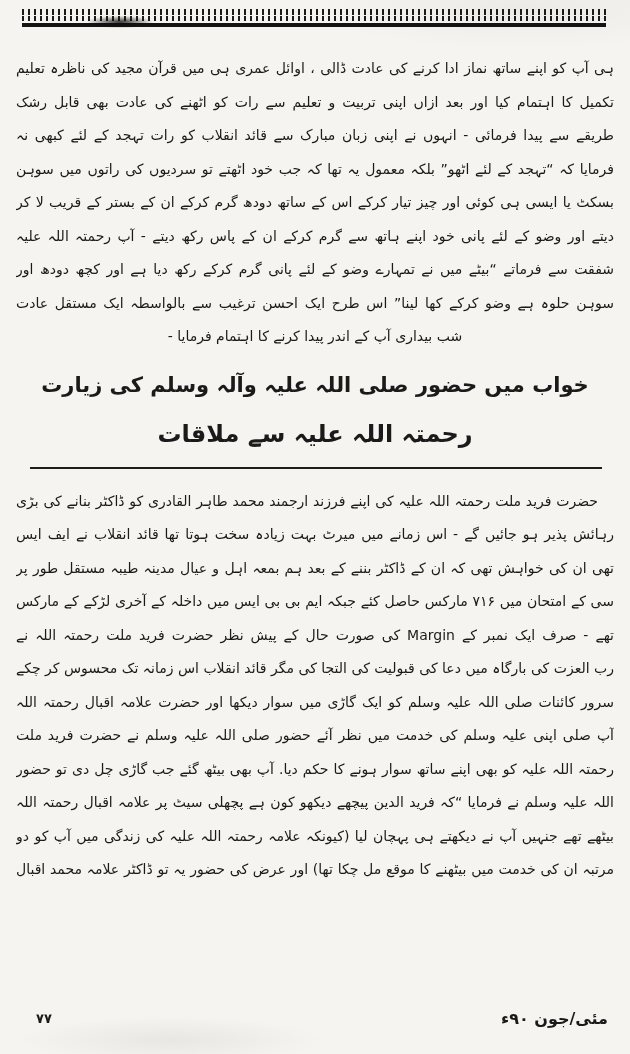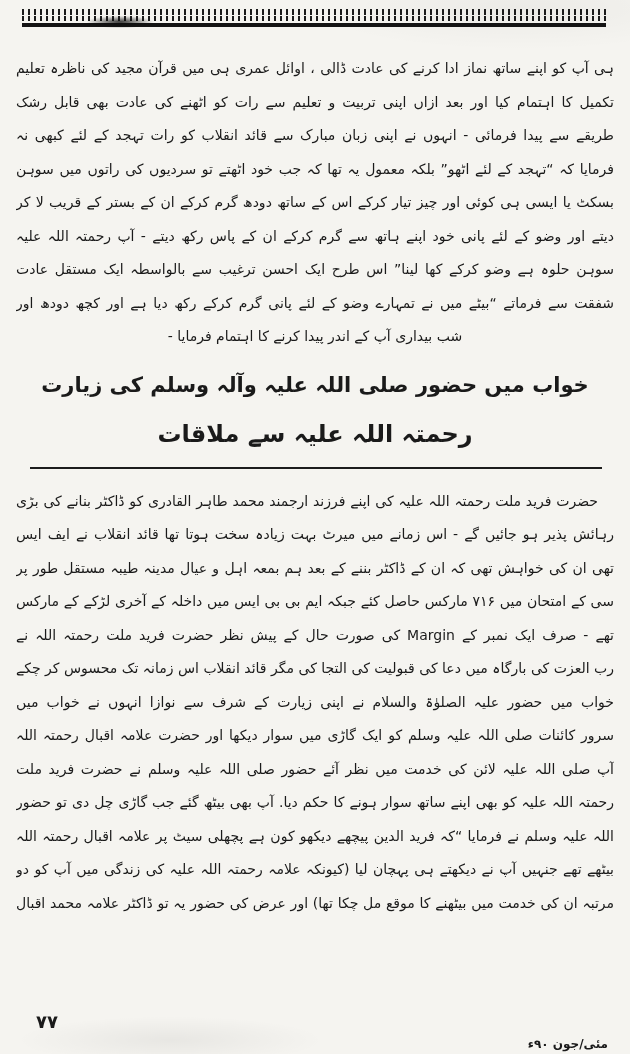--- a/index.html
+++ b/index.html
@@ -36,59 +36,58 @@
   .line--center{text-align:right;text-align-last:center;}
   .line--indent{padding-right:16px;}
 
   .heading{margin:6px 30px 0;text-align:center;font-weight:bold;}
   .heading-line1{font-size:21px;line-height:50px;height:50px;overflow:hidden;}
   .heading-line2{font-size:24px;line-height:48px;height:48px;}
 
   .divider{margin:9px 28px 0 30px;border:0;border-top:2.5px solid #1c1c1c;height:0;}
 
   .footer{position:absolute;bottom:22px;left:0;right:0;height:32px;font-weight:bold;}
-  .footer-date{position:absolute;right:22px;top:0;font-size:12px;margin-top:28px;}
-  .page-number{position:absolute;left:36px;top:2px;font-size:18px;letter-spacing:3px;}
+  .footer-date{position:absolute;right:22px;top:0;font-size:16px;}
+  .page-number{position:absolute;left:36px;top:2px;font-size:13px;letter-spacing:3px;}
 </style>
 </head>
 <body>
 
 <div class="page">
 
   <div class="ornament"></div>
 
   <div class="para para--top">
     <div class="line">ہی آپ کو اپنے ساتھ نماز ادا کرنے کی عادت ڈالی ، اوائل عمری ہی میں قرآن مجید کی ناظرہ تعلیم کی</div>
     <div class="line">تکمیل کا اہتمام کیا اور بعد ازاں اپنی تربیت و تعلیم سے رات کو اٹھنے کی عادت بھی قابل رشک</div>
     <div class="line">طریقے سے پیدا فرمائی - انہوں نے اپنی زبان مبارک سے قائد انقلاب کو رات تہجد کے لئے کبھی نہ</div>
     <div class="line">فرمایا کہ “تہجد کے لئے اٹھو” بلکہ معمول یہ تھا کہ جب خود اٹھتے تو سردیوں کی راتوں میں سوہن حلوہ یا</div>
     <div class="line">بسکٹ یا ایسی ہی کوئی اور چیز تیار کرکے اس کے ساتھ دودھ گرم کرکے ان کے بستر کے قریب لا کر رکھ</div>
     <div class="line">دیتے اور وضو کے لئے پانی خود اپنے ہاتھ سے گرم کرکے ان کے پاس رکھ دیتے - آپ رحمتہ اللہ علیہ</div>
+    <div class="line">شفقت سے فرماتے “بیٹے میں نے تمہارے وضو کے لئے پانی گرم کرکے رکھ دیا ہے اور کچھ دودھ اور</div>
     <div class="line">سوہن حلوہ ہے وضو کرکے کھا لینا” اس طرح ایک احسن ترغیب سے بالواسطہ ایک مستقل عادت</div>
-    <div class="line">شفقت سے فرماتے “بیٹے میں نے تمہارے وضو کے لئے پانی گرم کرکے رکھ دیا ہے اور کچھ دودھ اور</div>
     <div class="line line--center">شب بیداری آپ کے اندر پیدا کرنے کا اہتمام فرمایا -</div>
   </div>
 
   <div class="heading">
     <div class="heading-line1">خواب میں حضور صلی اللہ علیہ وآلہ وسلم کی زیارت کا شرف اور حضرت علامہ اقبال</div>
     <div class="heading-line2">رحمتہ اللہ علیہ سے ملاقات</div>
   </div>
 
   <hr class="divider">
 
   <div class="para para--main">
     <div class="line line--indent">حضرت فرید ملت رحمتہ اللہ علیہ کی اپنے فرزند ارجمند محمد طاہر القادری کو ڈاکٹر بنانے کی بڑی تمنا</div>
     <div class="line">رہائش پذیر ہو جائیں گے - اس زمانے میں میرٹ بہت زیادہ سخت ہوتا تھا قائد انقلاب نے ایف ایس</div>
     <div class="line">تھی ان کی خواہش تھی کہ ان کے ڈاکٹر بننے کے بعد ہم بمعہ اہل و عیال مدینہ طیبہ مستقل طور پر</div>
     <div class="line">سی کے امتحان میں ۷۱۶ مارکس حاصل کئے جبکہ ایم بی بی ایس میں داخلہ کے آخری لڑکے کے مارکس ۷۱۷</div>
     <div class="line">تھے - صرف ایک نمبر کے Margin کی صورت حال کے پیش نظر حضرت فرید ملت رحمتہ اللہ نے</div>
     <div class="line">رب العزت کی بارگاہ میں دعا کی قبولیت کی التجا کی مگر قائد انقلاب اس زمانہ تک محسوس کر چکے تھے کہ</div>
-    <div class="line">خواب میں حضور علیہ الصلوٰۃ والسلام نے اپنی زیارت کے شرف سے نوازا انہوں نے خواب میں</div>
     <div class="line">سرور کائنات صلی اللہ علیہ وسلم کو ایک گاڑی میں سوار دیکھا اور حضرت علامہ اقبال رحمتہ اللہ علیہ بھی</div>
-    <div class="line">آپ صلی اللہ علیہ لائن کی خدمت میں نظر آئے حضور صلی اللہ علیہ وسلم نے حضرت فرید ملت</div>
+    <div class="line">آپ صلی اپنی علیہ وسلم کی خدمت میں نظر آئے حضور صلی اللہ علیہ وسلم نے حضرت فرید ملت</div>
     <div class="line">رحمتہ اللہ علیہ کو بھی اپنے ساتھ سوار ہونے کا حکم دیا. آپ بھی بیٹھ گئے جب گاڑی چل دی تو حضور صلی</div>
     <div class="line">اللہ علیہ وسلم نے فرمایا “کہ فرید الدین پیچھے دیکھو کون ہے پچھلی سیٹ پر علامہ اقبال رحمتہ اللہ علیہ</div>
     <div class="line">بیٹھے تھے جنہیں آپ نے دیکھتے ہی پہچان لیا (کیونکہ علامہ رحمتہ اللہ علیہ کی زندگی میں آپ کو دو تین</div>
     <div class="line">مرتبہ ان کی خدمت میں بیٹھنے کا موقع مل چکا تھا) اور عرض کی حضور یہ تو ڈاکٹر علامہ محمد اقبال ہیں - یہ سن</div>
   </div>
 
   <div class="footer">
     <span class="footer-date">مئی/جون ۹۰ء</span>
     <span class="page-number">۷۷</span>
   </div>

